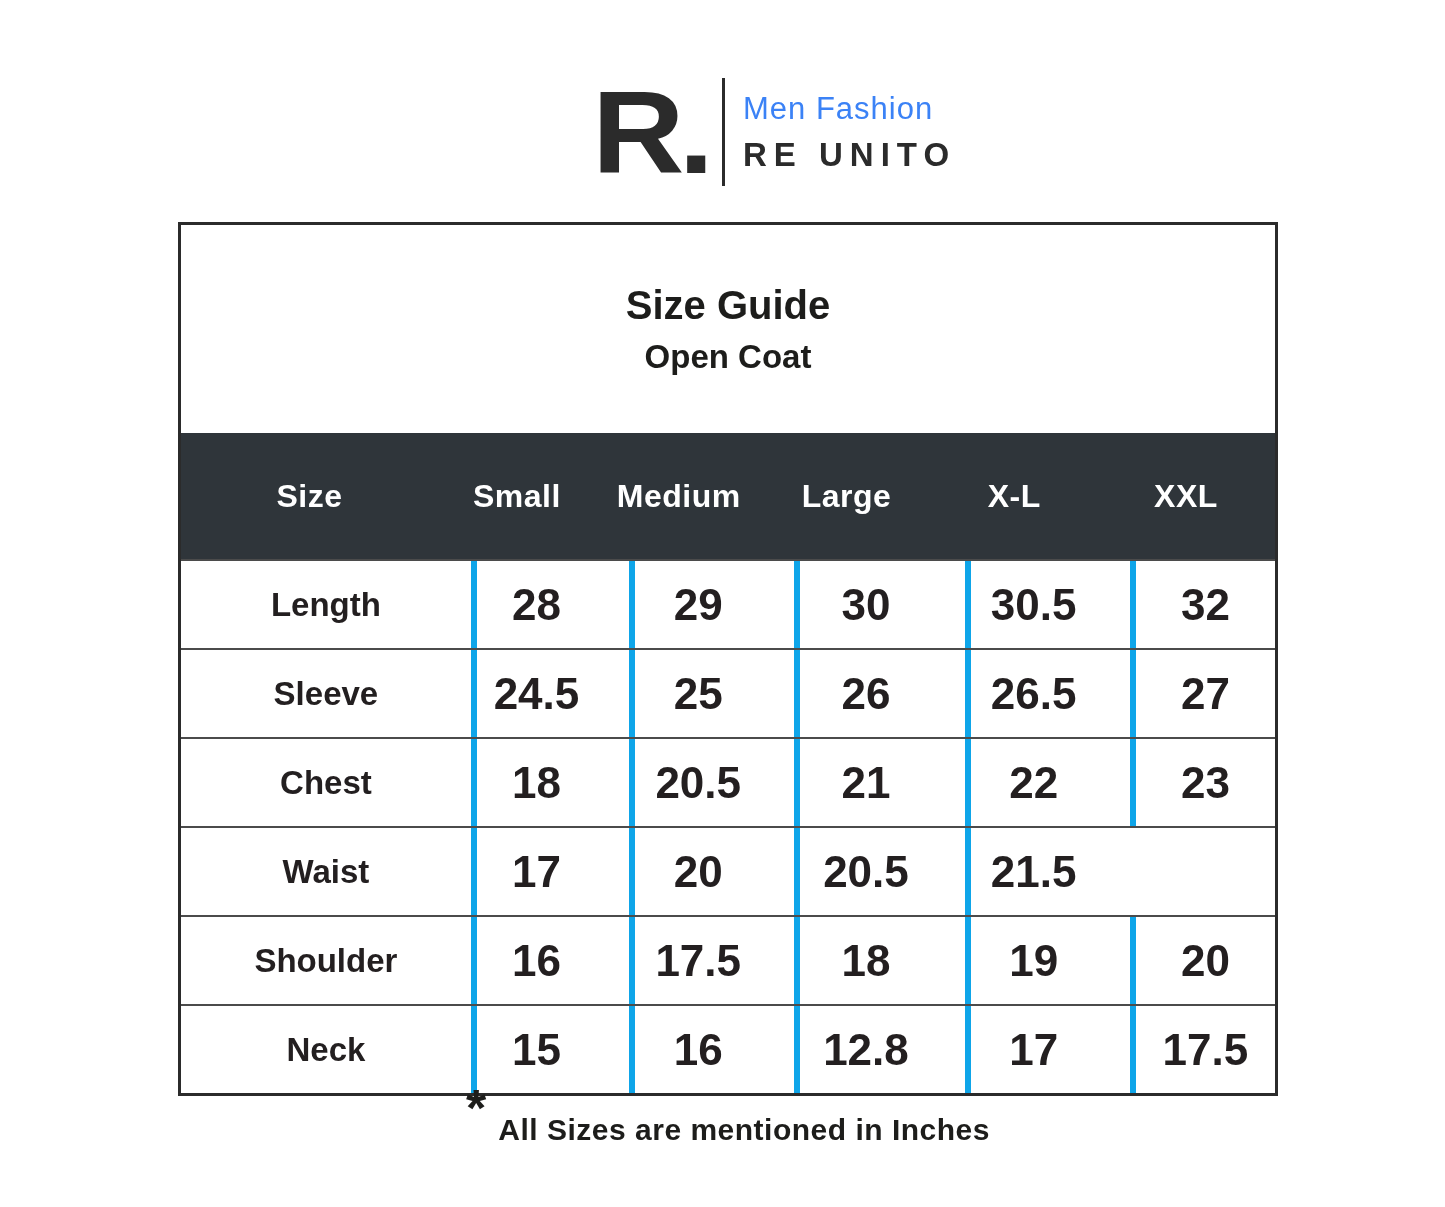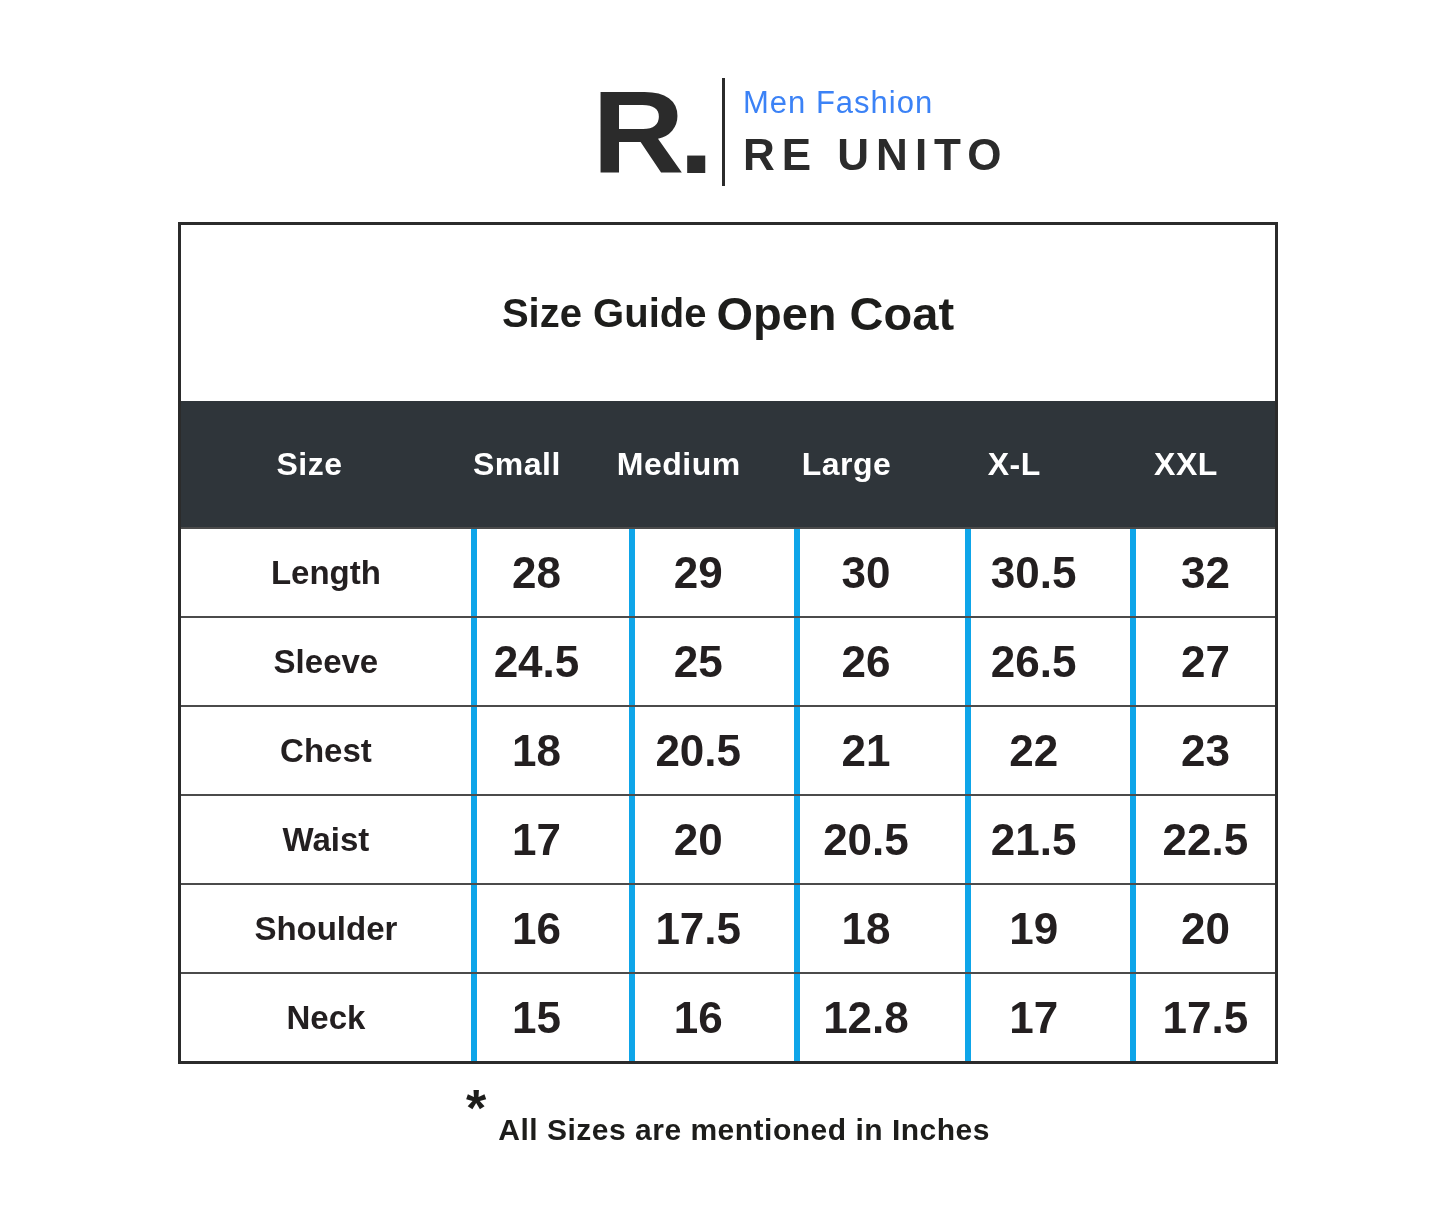--- a/index.html
+++ b/index.html
@@ -40,49 +40,49 @@
     justify-content: center;
   }
   .brand-tagline {
     font-size: 31px;
     font-weight: 400;
     color: #3b82f6;
     letter-spacing: 1px;
     margin-bottom: 9px;
   }
   .brand-name {
-    font-size: 44px;
+    font-size: 33px;
     font-weight: 700;
     color: #2b2b2b;
     letter-spacing: 7px;
   }
 
   
   .size-table {
     position: absolute;
     top: 222px; left: 178px;
     width: 1100px;
     border: 3px solid #2b2b2b;
     background: #ffffff;
   }
   .table-titlebox {
-    height: 176px;
-    display: flex;
-    flex-direction: row;
+    height: 208px;
+    display: flex;
+    flex-direction: column;
     align-items: center;
     justify-content: center;
     gap: 10px;
   }
   .table-title {
     font-size: 40px;
     font-weight: 700;
     color: #1d1d1b;
   }
   .table-subtitle {
-    font-size: 47px;
+    font-size: 33px;
     font-weight: 700;
     color: #1d1d1b;
   }
   .cols {
     display: grid;
     grid-template-columns: 258fr 159fr 166fr 171fr 166fr 179fr;
   }
   .header-row {
     height: 126px;
     align-items: center;
@@ -184,21 +184,20 @@
     <div class="size-value">22</div>
     <div class="size-value">23</div>
   </div>
 
   <div class="cols body-row">
     <div class="row-label">Waist</div>
     <div class="size-value">17</div>
     <div class="size-value">20</div>
     <div class="size-value">20.5</div>
     <div class="size-value">21.5</div>
-    <div class="size-value">22.5</div>
   </div>
 
   <div class="cols body-row">
     <div class="row-label">Shoulder</div>
     <div class="size-value">16</div>
     <div class="size-value">17.5</div>
     <div class="size-value">18</div>
     <div class="size-value">19</div>
     <div class="size-value">20</div>
   </div>

